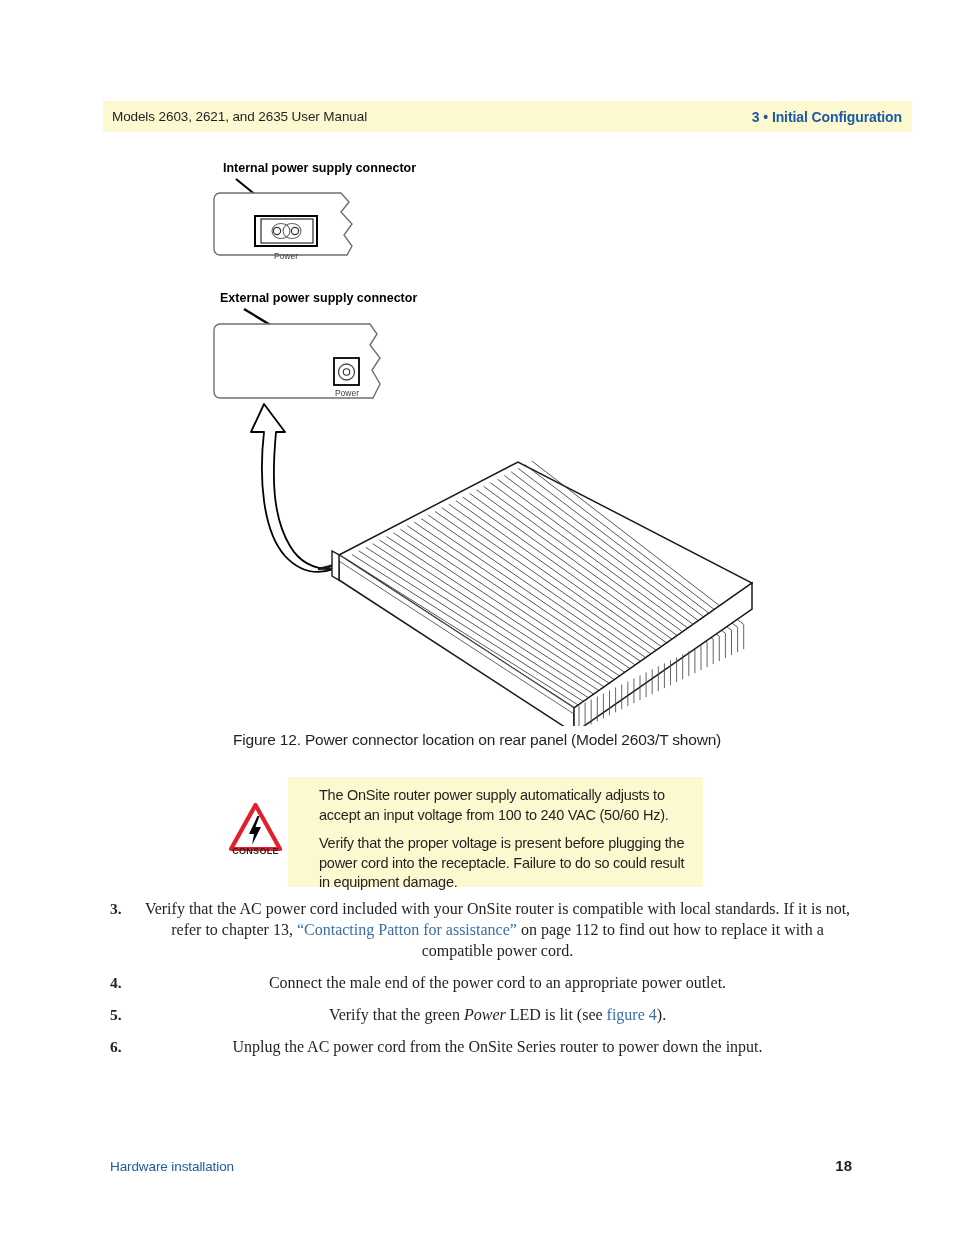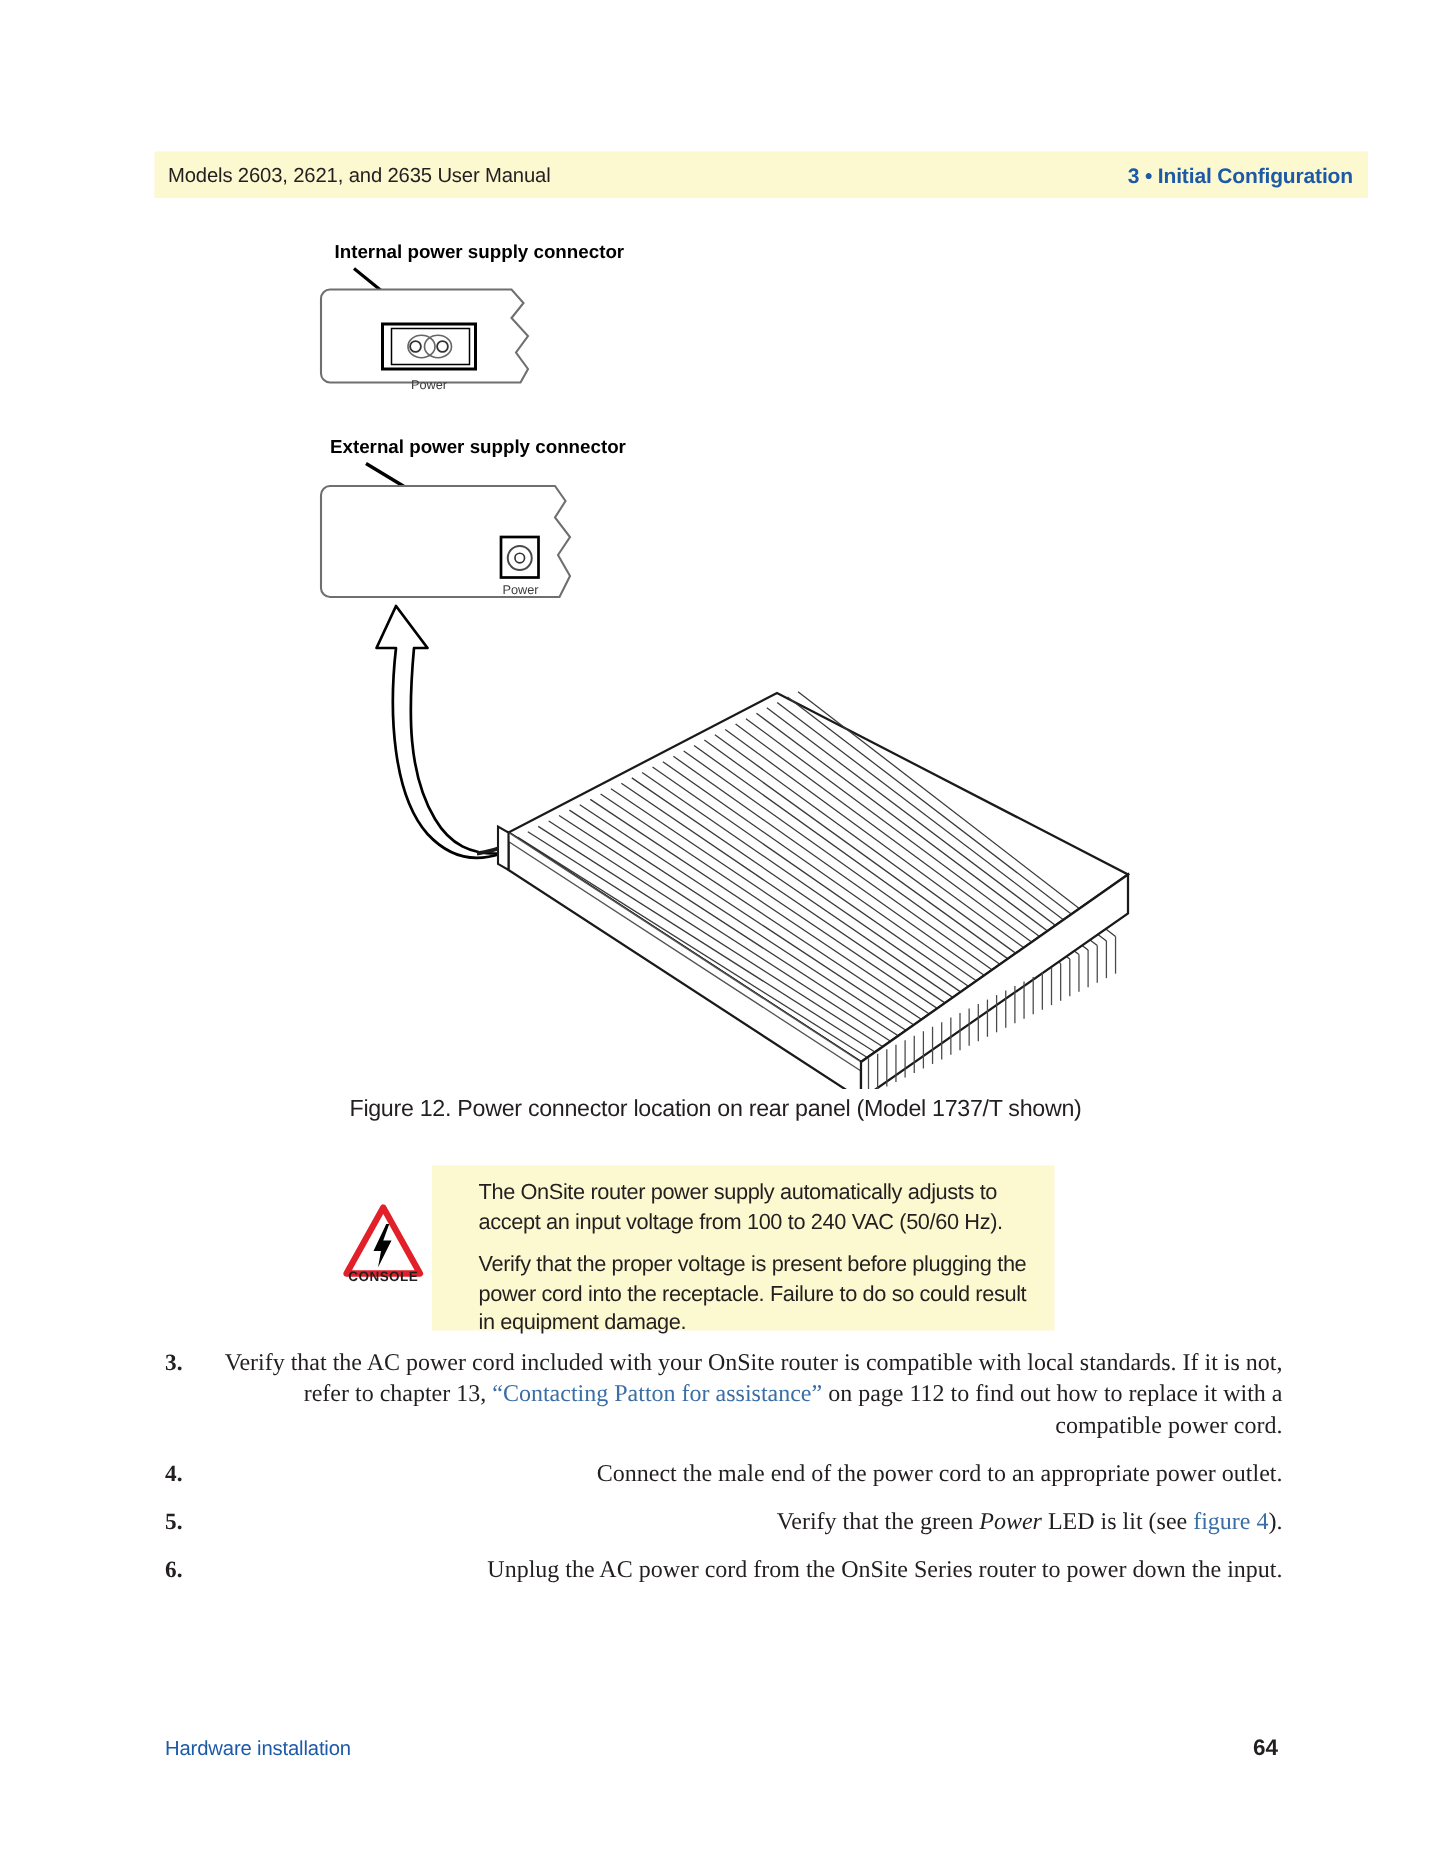--- a/index.html
+++ b/index.html
@@ -136,21 +136,21 @@
     font-weight: bold;
     color: #231f20;
     line-height: 21px;
   }
   .step-text {
     flex: 1;
     font-family: "Liberation Serif", serif;
     font-size: 16px;
     line-height: 21px;
     color: #231f20;
-    text-align: right;
+    text-align: center;
   }
   .lnk { color: #3a6ea5; }
   .ital { font-style: italic; }
 
   
   .footer {
     position: absolute;
     left: 110px;
     top: 1143px;
     width: 742px;
@@ -336,21 +336,21 @@
         <g transform="translate(516,673) rotate(33)">
           <rect x="-12" y="-11" width="24" height="22" fill="#fff" stroke="#222" stroke-width="1.3"></rect>
           <path d="M-8,-7 L8,-7 L8,4 L3,4 L3,7 L-3,7 L-3,4 L-8,4 Z" fill="none" stroke="#333" stroke-width="1"></path>
         </g>
         <text x="508" y="692" transform="rotate(33 508 692)" fill="#4a4a4a" font-family="Liberation Sans, sans-serif" font-size="4">ETH 0/0</text>
       </g>
     </g>
   </svg>
 </div>
 
-<div class="fig-caption">Figure 12. Power connector location on rear panel (Model 1737/T shown)</div>
+<div class="fig-caption">Figure 12. Power connector location on rear panel (Model 2603/T shown)</div>
 
 <div class="caution-wrap">
   <svg class="caution-icon" viewBox="0 0 57 62">
     <polygon points="28.5,6 53,50 4,50" fill="#ffffff" stroke="#e2202a" stroke-width="4.2" stroke-linejoin="round"></polygon>
     <polygon points="30.5,17 22,35 27,35 25,46 34,28 28.5,28 32.5,17" fill="#000000"></polygon>
   </svg>
   <div class="caution-word">CONSOLE</div>
   <div class="caution-box">
     <p>The OnSite router power supply automatically adjusts to accept an input voltage from 100 to 240 VAC (50/60 Hz).</p>
     <p>Verify that the proper voltage is present before plugging the power cord into the receptacle. Failure to do so could result in equipment damage.</p>
@@ -371,14 +371,14 @@
       <div class="step-text"><span>Verify that the green </span><em class="ital">Power</em><span> LED is lit (see </span><a class="lnk" href="#" style="text-decoration: none;">figure 4</a><span>).</span></div>
     </div>
     <div class="step">
       <div class="step-num">6.</div>
       <div class="step-text"><span>Unplug the AC power cord from the OnSite Series router to power down the input.</span></div>
     </div>
   </div>
 
 <div class="footer">
   <span class="footer-left">Hardware installation</span>
-  <span class="footer-right">64</span>
+  <span class="footer-right">18</span>
 </div>
 
 </body></html>

